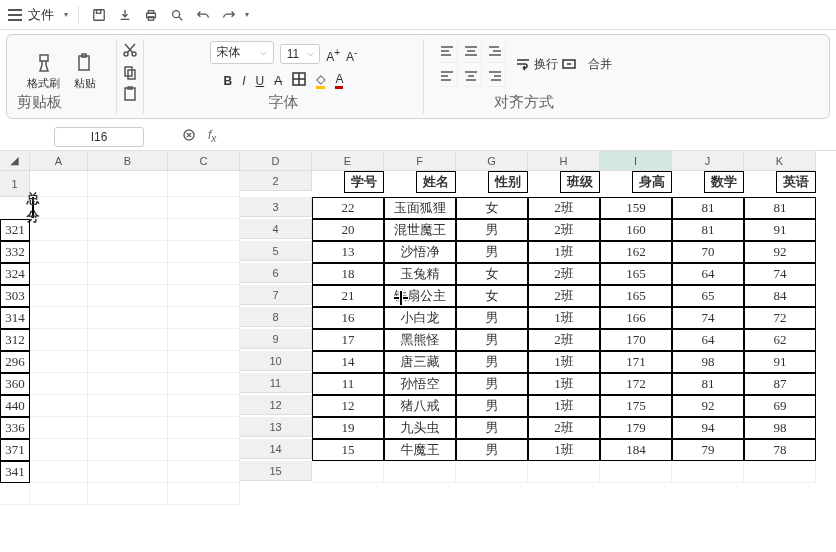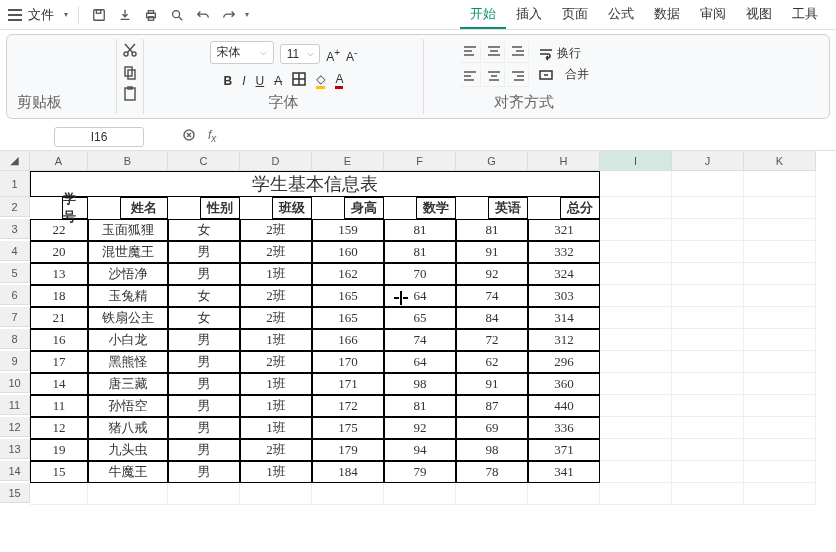--- a/index.html
+++ b/index.html
@@ -88,35 +88,45 @@
         <path d="M5 4L2 7l3 3M2 7h8a4 4 0 014 4"></path>
       </svg>
     </div>
   <div class="qat-icon">
       <svg width="14" height="14" viewBox="0 0 16 16">
         <path d="M11 4l3 3-3 3M14 7H6a4 4 0 00-4 4"></path>
       </svg>
     </div>
   <span class="dropdown-caret">▾</span>
   <div class="spacer"></div>
-  <div id="tabs-container" style="display: flex;">
-      <div class="tab active">开始</div>
-      <div class="tab">插入</div>
-      <div class="tab">页面</div>
-      <div class="tab">公式</div>
-      <div class="tab">数据</div>
-      <div class="tab">审阅</div>
-      <div class="tab">视图</div>
-      <div class="tab">工具</div>
-    </div>
 </div>
 
 <div class="ribbon">
   <div class="ribbon-group" style="min-width:110px">
     <div style="flex:1"></div>
+    <div class="ribbon-row">
+      <div class="ribbon-btn">
+        <div class="icon">
+            <svg width="20" height="20" viewBox="0 0 20 20">
+              <rect x="6" y="2" width="8" height="6"></rect>
+              <path d="M8 8v4l-2 6h8l-2-6V8"></path>
+            </svg>
+          </div>
+        <span class="lbl">格式刷</span>
+      </div>
+      <div class="ribbon-btn">
+        <div class="icon">
+            <svg width="20" height="20" viewBox="0 0 20 20">
+              <rect x="4" y="3" width="10" height="14"></rect>
+              <rect x="7" y="1" width="4" height="3"></rect>
+            </svg>
+          </div>
+        <span class="lbl">粘贴</span>
+      </div>
+    </div>
     <div style="display:flex;justify-content:space-between;width:100%;align-items:center">
       <span class="grp-label">剪贴板</span>
     </div>
   </div>
   <div class="ribbon-group" style="flex-shrink:0;padding-left:4px;padding-right:4px">
     <div class="small-icons" style="flex-direction:column;gap:4px">
       <div class="icon">
           <svg width="16" height="16" viewBox="0 0 16 16">
             <circle cx="4" cy="12" r="2"></circle>
             <circle cx="12" cy="12" r="2"></circle>
@@ -191,21 +201,21 @@
             <svg width="14" height="12" viewBox="0 0 14 12">
               <path d="M1 2h12M4 6h6M2 10h10"></path>
             </svg>
           </div>
         <div class="cell">
             <svg width="14" height="12" viewBox="0 0 14 12">
               <path d="M1 2h12M6 6h7M3 10h10"></path>
             </svg>
           </div>
       </div>
-      <div style="display:flex;flex-direction:column;gap:4px">
+      <div style="display:flex;gap:4px">
         <div class="ribbon-row" style="gap:4px;cursor:pointer">
           <svg width="14" height="14" viewBox="0 0 14 14">
               <path d="M1 3h12M1 7h8a2 2 0 010 4H7m0 0l2-2m-2 2l2 2"></path>
             </svg>
           <span class="lbl">换行</span>
         </div>
         <div class="ribbon-row" style="gap:12px;cursor:pointer">
           <svg width="14" height="14" viewBox="0 0 14 14">
               <rect x="1" y="3" width="12" height="8"></rect>
               <path d="M5 7h4"></path>
@@ -237,21 +247,20 @@
       <div class="colhdr">C</div>
       <div class="colhdr">D</div>
       <div class="colhdr">E</div>
       <div class="colhdr">F</div>
       <div class="colhdr">G</div>
       <div class="colhdr">H</div>
       <div class="colhdr selected">I</div>
       <div class="colhdr">J</div>
       <div class="colhdr">K</div>
       <div class="rowhdr" style="height:26px">1</div>
-      <div class="cell title bordered" style="grid-column: span 8;height:26px">学生基本信息表</div>
       <div class="cell" style="height:26px"></div>
       <div class="cell" style="height:26px"></div>
       <div class="cell" style="height:26px"></div>
       <div class="rowhdr">2</div>
       <div class="cell hdr bordered">学号</div>
       <div class="cell hdr bordered">姓名</div>
       <div class="cell hdr bordered">性别</div>
       <div class="cell hdr bordered">班级</div>
       <div class="cell hdr bordered">身高</div>
       <div class="cell hdr bordered">数学</div>

